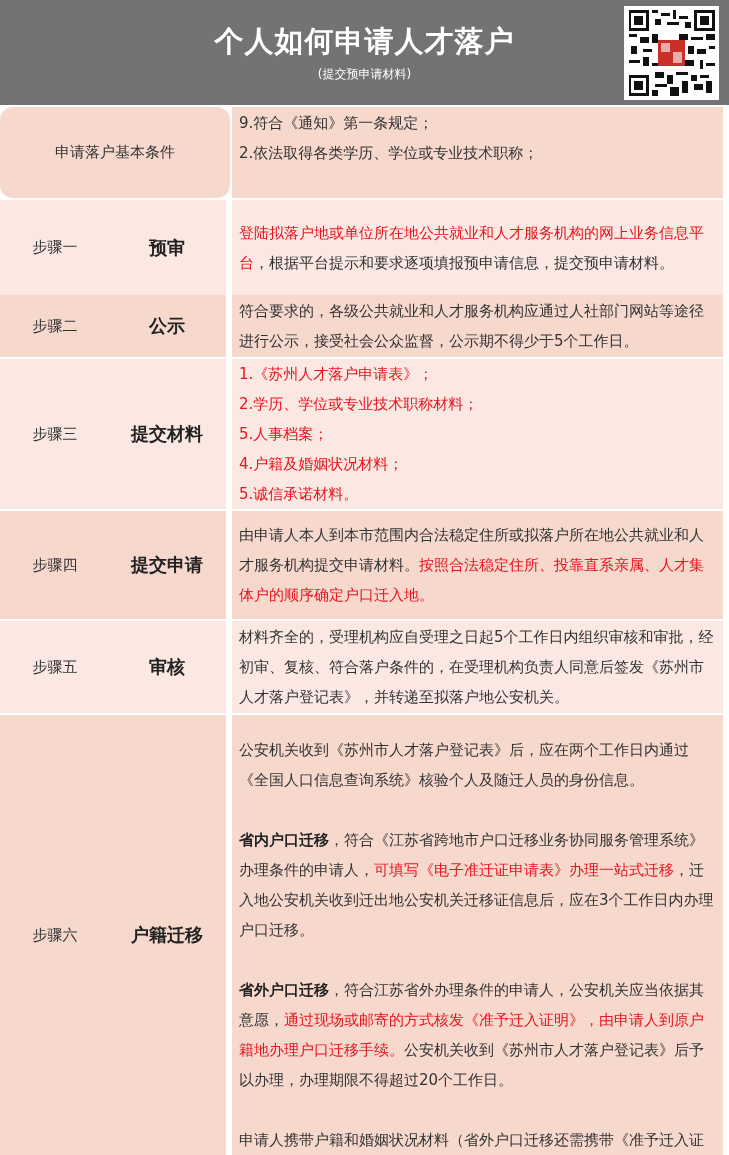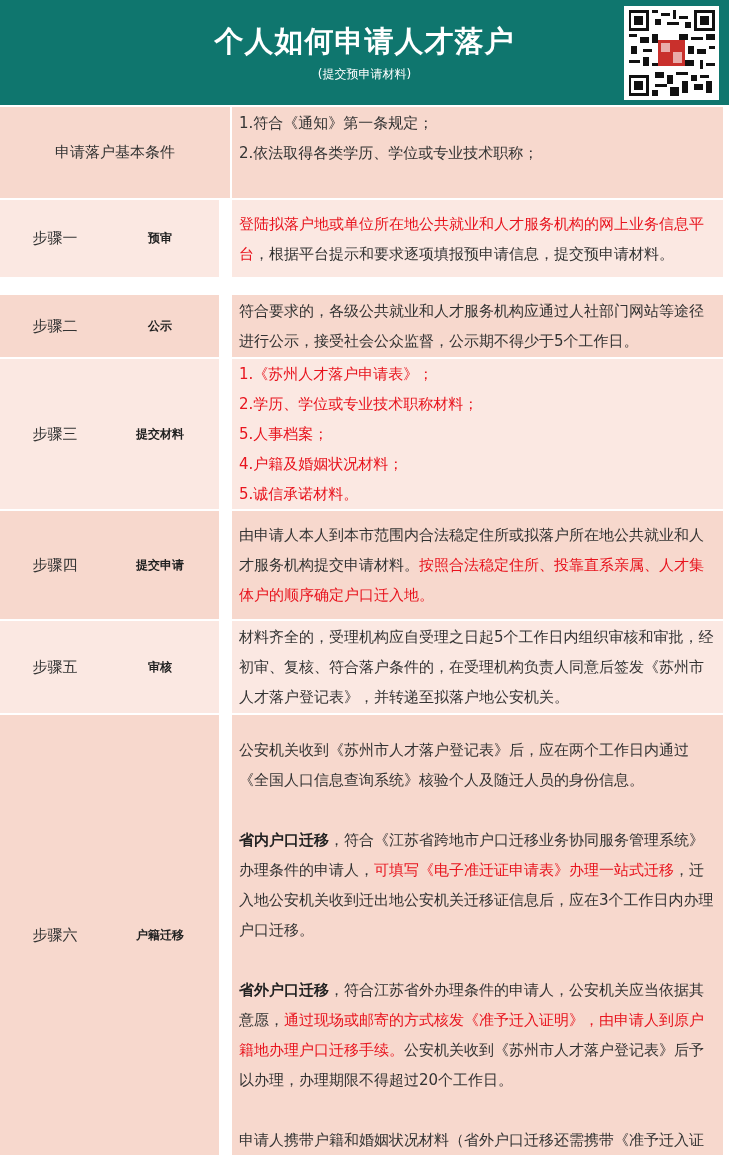--- a/index.html
+++ b/index.html
@@ -1,32 +1,32 @@
 <!DOCTYPE html>
 <html><head>
 <meta charset="utf-8">
 <style>
   html, body { margin: 0; padding: 0; background: #ffffff; }
   body { width: 729px; height: 1155px; overflow: hidden; position: relative;
          font-family: "DejaVu Sans", "Liberation Sans", sans-serif; color: #333; }
-  .header { position: absolute; left: 0; top: 0; width: 729px; height: 105px; background: #0f766e; }
+  .header { position: absolute; left: 0; top: 0; width: 729px; height: 105px; background: #737373; }
   .title { position: absolute; left: 0; width: 729px; top: 22px; text-align: center;
            color: #fff; font-size: 29px; font-weight: bold; letter-spacing: 1px; }
   .subtitle { position: absolute; left: 0; width: 729px; top: 66px; text-align: center;
               color: #fff; font-size: 12px; }
   .qr { position: absolute; left: 624px; top: 6px; width: 95px; height: 94px; background: #fff;
         box-sizing: border-box; padding: 4px; }
   .qr svg { width: 87px; height: 86px; display: block; }
 
   .table { position: absolute; left: 0; top: 107px; width: 723px; }
   .row { position: absolute; left: 0; width: 723px; }
   .cell { position: absolute; top: 0; bottom: 0; box-sizing: border-box; display: flex; align-items: center; }
   .c-step { left: 0; width: 110px; justify-content: center; font-size: 15px; color: #333; }
-  .c-name { left: 101px; width: 118px; justify-content: center; font-size: 12px; font-weight: bold; color: #222; }
-  .c-wide { left: 0; width: 230px; justify-content: center; font-size: 15px; color: #333; }
+  .c-name { left: 108px; width: 118px; justify-content: center; font-size: 18px; font-weight: bold; color: #222; }
+  .c-wide { left: 0; width: 230px; justify-content: center; font-size: 15px; color: #333; border-radius: 13px; }
   .c-desc { left: 232px; width: 491px; padding: 0 6px 0 7px; font-size: 15px; line-height: 30px; color: #333; }
   .dark .cell { background: #f7d8cd; }
   .light .cell { background: #fbe8e2; }
   .red { color: #e8141e; }
   .b { font-weight: bold; color: #222; }
   .list-line { display: block; }
   .gap { display: block; height: 30px; }
 </style>
 </head>
 <body>
@@ -88,26 +88,26 @@
       <rect x="15" y="14" width="3" height="4" fill="#fff" opacity="0.6"></rect>
     </svg>
   </div>
 </div>
 
 <div class="table">
 
   <div class="row dark" style="top:0; height:91px;">
     <div class="cell c-wide">申请落户基本条件</div>
     <div class="cell c-desc" style="display:block; padding-top:1px;">
-      <span class="list-line">1.符合《通知》第一条规定；</span>
+      <span class="list-line">9.符合《通知》第一条规定；</span>
       <span class="list-line">2.依法取得各类学历、学位或专业技术职称；</span>
     </div>
   </div>
 
-  <div class="row light" style="top:93px; height:77px;">
+  <div class="row light" style="top:93px; height:95px;">
     <div class="cell c-step">步骤一</div>
     <div class="cell c-name">预审</div>
     <div class="cell c-desc">
       <div><span class="red">登陆拟落户地或单位所在地公共就业和人才服务机构的网上业务信息平台</span><span>，根据平台提示和要求逐项填报预申请信息，提交预申请材料。</span></div>
     </div>
   </div>
 
   <div class="row dark" style="top:188px; height:62px;">
     <div class="cell c-step">步骤二</div>
     <div class="cell c-name">公示</div>

